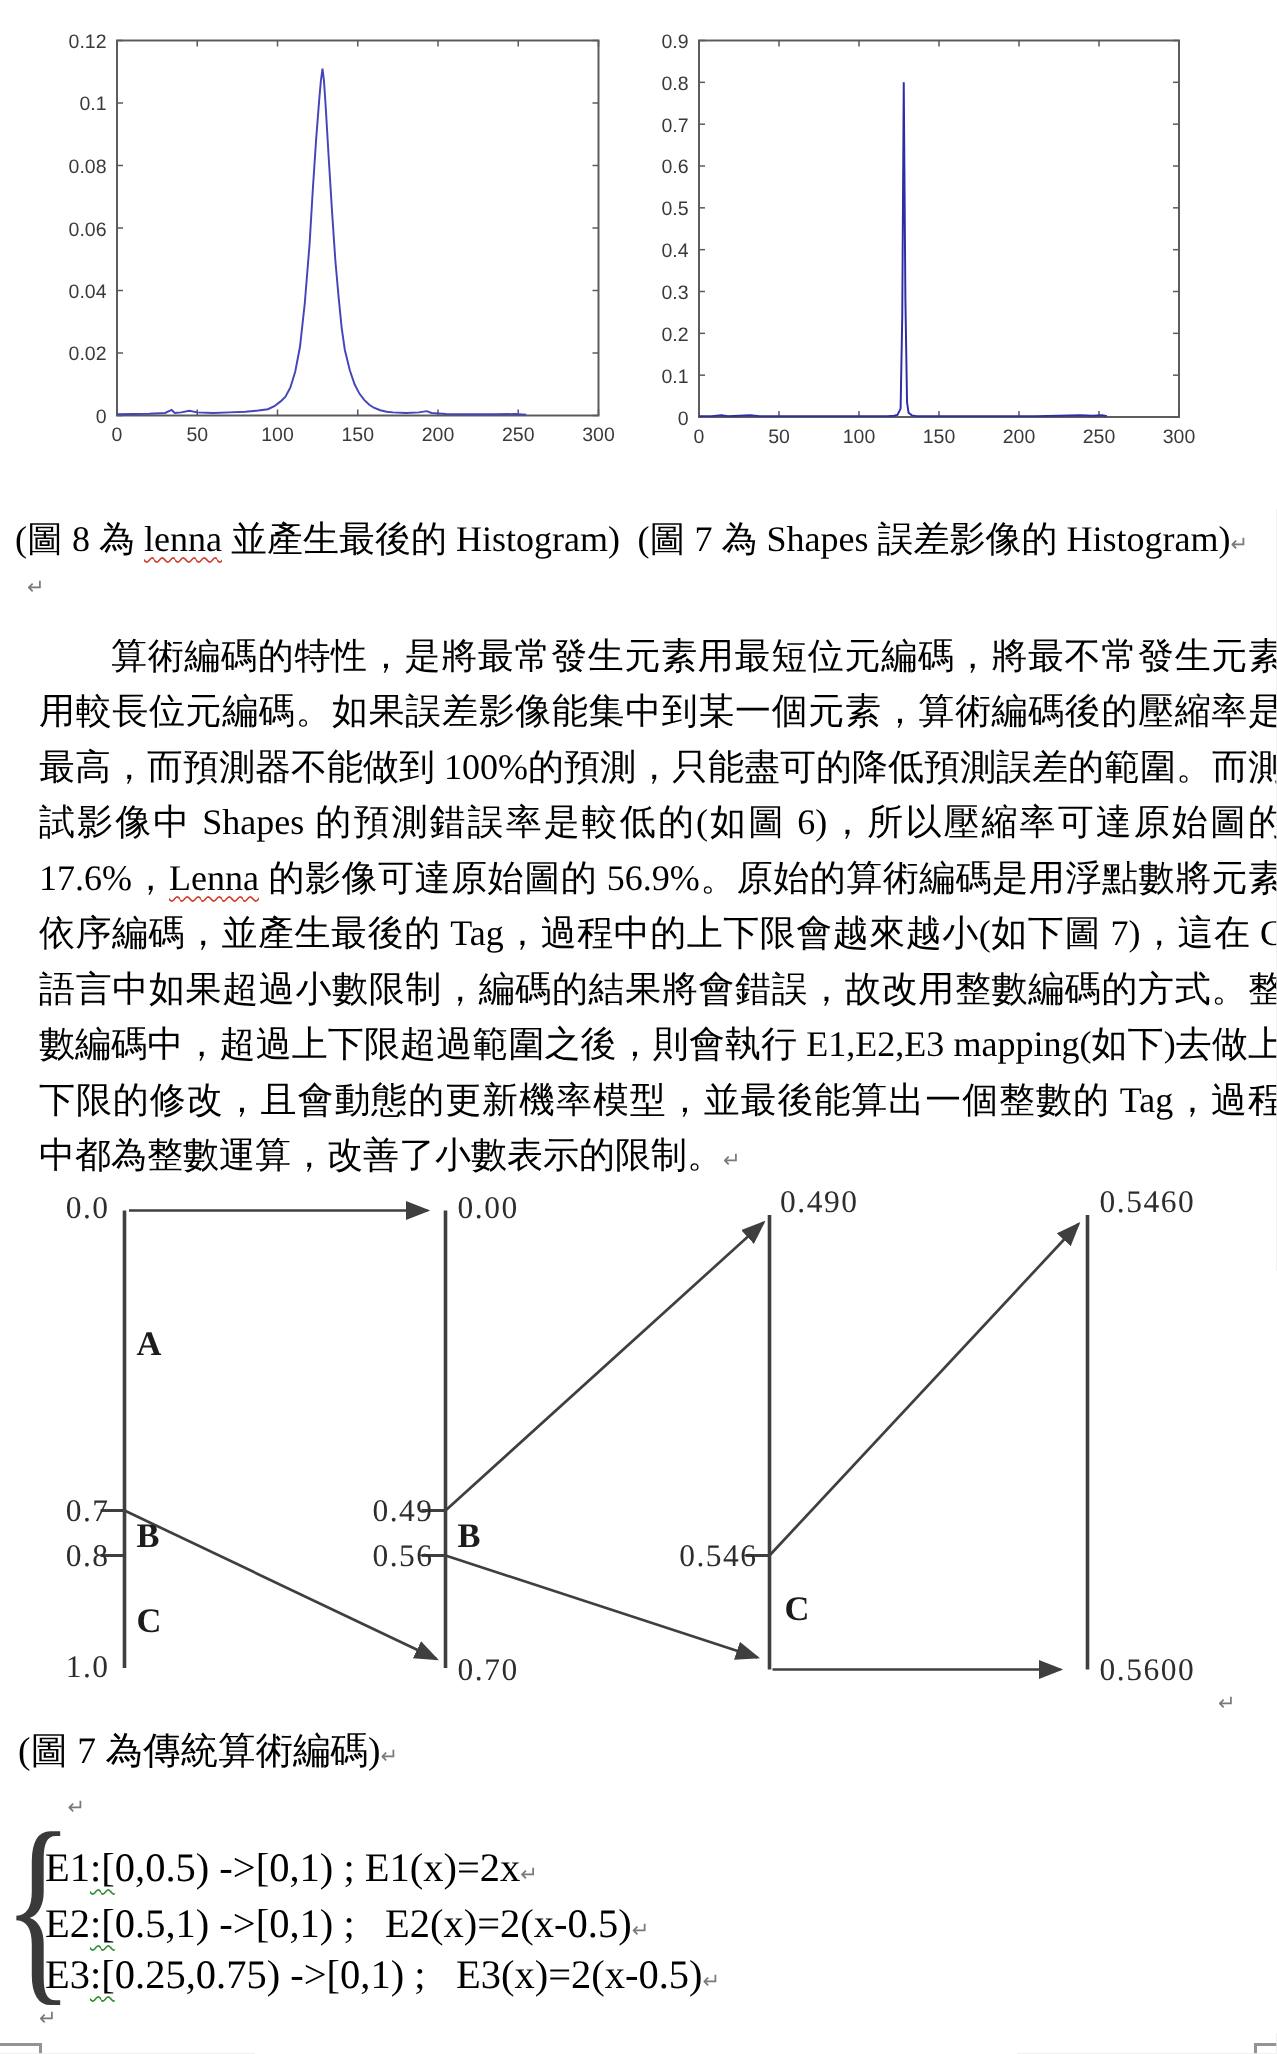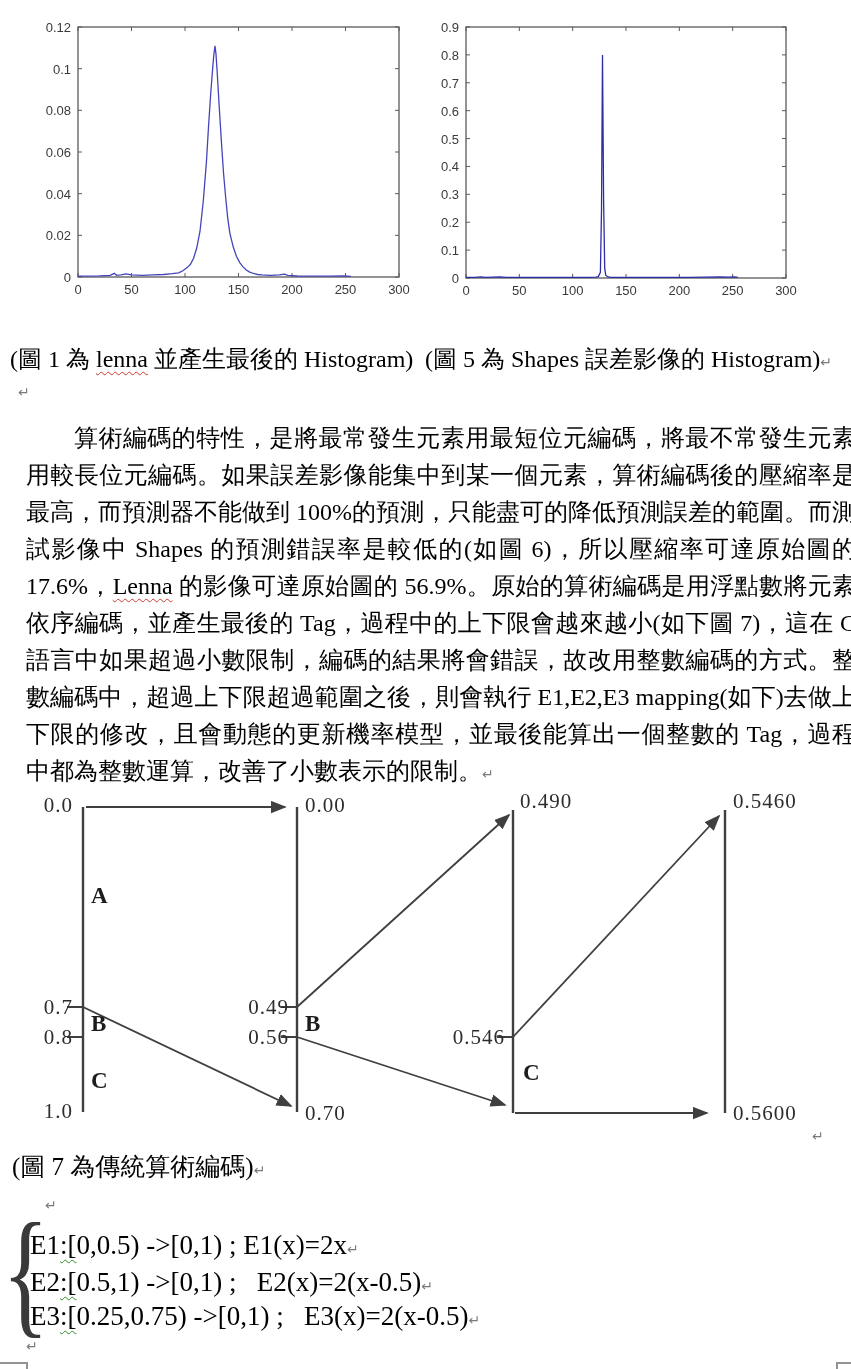--- a/index.html
+++ b/index.html
@@ -129,22 +129,22 @@
       <text x="19" y="75.7777777777778" text-anchor="end">0.7</text>
       <line x1="26" y1="42.888888888888886" x2="30" y2="42.888888888888886" stroke="#5a5a5a"></line>
       <line x1="346" y1="42.888888888888886" x2="342" y2="42.888888888888886" stroke="#5a5a5a"></line>
       <text x="19" y="47.888888888888886" text-anchor="end">0.8</text>
       <line x1="26" y1="15" x2="30" y2="15" stroke="#5a5a5a"></line>
       <line x1="346" y1="15" x2="342" y2="15" stroke="#5a5a5a"></line>
       <text x="19" y="20" text-anchor="end">0.9</text>
       <polyline points="26.0,265.4 34.5,265.4 40.9,264.9 45.2,265.4 52.7,265.2 60.1,264.9 66.5,265.4 79.3,265.4 95.3,265.4 111.3,265.4 127.3,265.4 143.3,265.4 151.9,265.4 156.1,265.2 158.3,264.6 160.4,260.4 161.5,199.1 162.5,42.9 163.6,187.9 164.7,256.2 165.7,263.2 167.9,264.9 171.1,265.4 186.0,265.4 202.0,265.4 218.0,265.4 234.0,265.4 250.0,265.4 266.0,265.2 279.9,264.9 288.4,265.2 294.8,264.9 298.0,265.4" fill="none" stroke="#2d2da6" stroke-width="1.3"></polyline>
     </svg>
 
-  <div class="caption" style="left:10px;top:343px"><span>(圖 1 為 </span><span class="wavy-red">lenna</span><span> 並產生最後的 Histogram)</span></div>
-  <div class="caption" style="left:425px;top:343px"><span>(圖 5 為 Shapes 誤差影像的 Histogram)</span><span class="pilcrow">↵</span></div>
+  <div class="caption" style="left:10px;top:343px"><span>(圖 8 為 </span><span class="wavy-red">lenna</span><span> 並產生最後的 Histogram)</span></div>
+  <div class="caption" style="left:425px;top:343px"><span>(圖 7 為 Shapes 誤差影像的 Histogram)</span><span class="pilcrow">↵</span></div>
 
   <span class="pilcrow abs" style="left:18px;top:384px">↵</span>
 
   <p class="body-text"><span>算術編碼的特性，是將最常發生元素用最短位元編碼，將最不常發生元素用較長位元編碼。如果誤差影像能集中到某一個元素，算術編碼後的壓縮率是最高，而預測器不能做到 100%的預測，只能盡可的降低預測誤差的範圍。而測試影像中 Shapes 的預測錯誤率是較低的(如圖 6)，所以壓縮率可達原始圖的 17.6%，</span><span class="wavy-red">Lenna</span><span> 的影像可達原始圖的 56.9%。原始的算術編碼是用浮點數將元素依序編碼，並產生最後的 Tag，過程中的上下限會越來越小(如下圖 7)，這在 C 語言中如果超過小數限制，編碼的結果將會錯誤，故改用整數編碼的方式。整數編碼中，超過上下限超過範圍之後，則會執行 E1,E2,E3 mapping(如下)去做上下限的修改，且會動態的更新機率模型，並最後能算出一個整數的 Tag，過程中都為整數運算，改善了小數表示的限制。</span><span class="pilcrow">↵</span></p>
 
   <svg class="diagram" width="830" height="360" viewBox="0 0 830 360">
     <defs>
       <marker id="ah" markerWidth="10" markerHeight="8" refX="8" refY="3.5" orient="auto">
         <path d="M0,0 L9,3.5 L0,7 Z" fill="#3f3f3f"></path>
       </marker>

